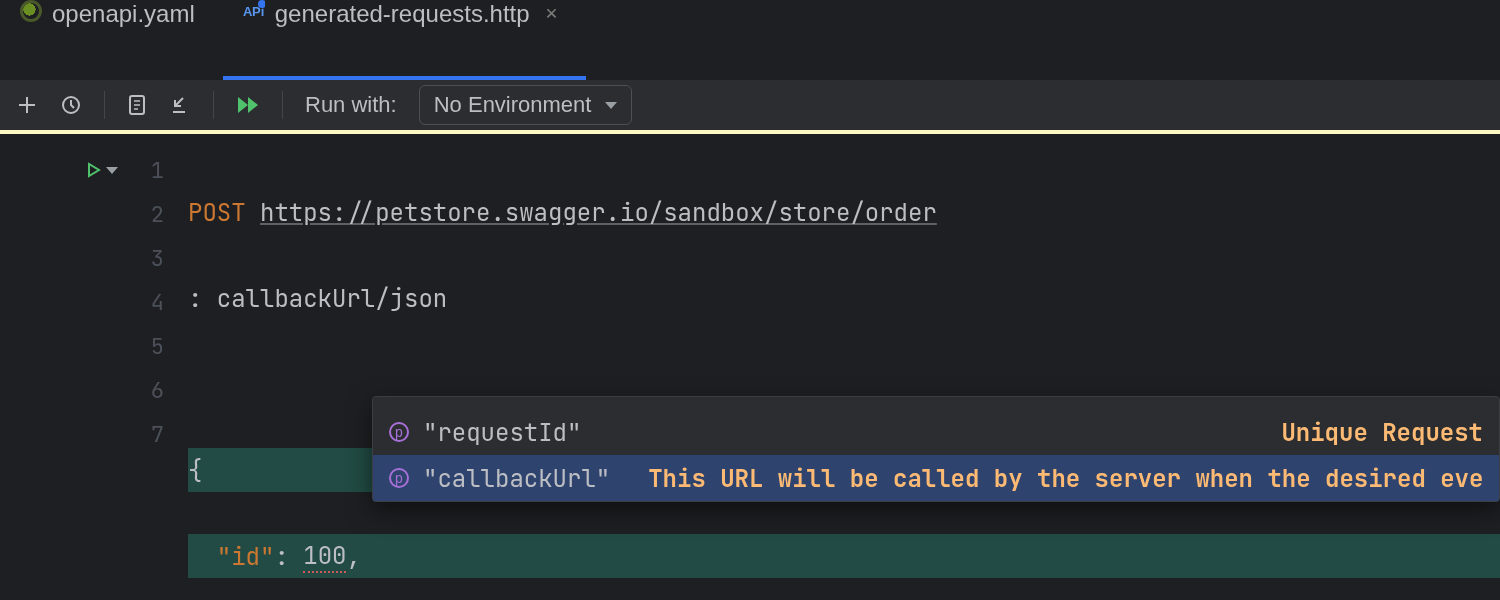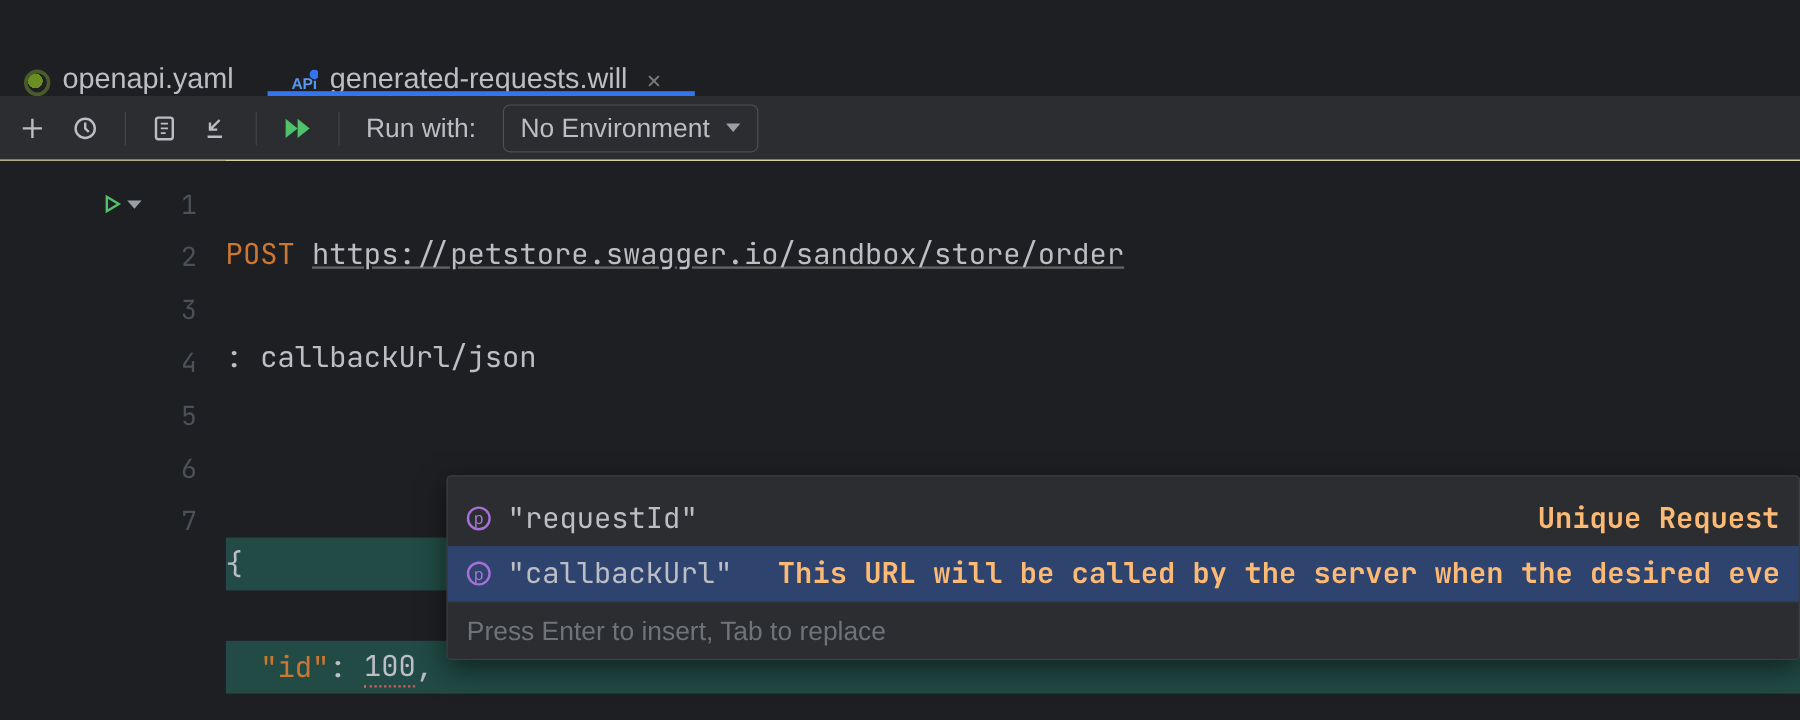--- a/index.html
+++ b/index.html
@@ -10,39 +10,39 @@
   font-size: 24px;
   color: #bcbec4;
 }
 .tabs {
   height: 80px;
   display: flex;
   align-items: stretch;
   background: #1e1f22;
 }
 .tab {
-  display: flex; align-items: flex-end; gap: 10px;
-  padding: 0 28px 0 20px;
+  display: flex; align-items: flex-start; gap: 10px;
+  padding: 0 28px 12px 20px;
   cursor: pointer;
   position: relative;
 }
 .tab.active::after {
   content: "";
   position: absolute; left: 0; right: 0; bottom: 0;
   height: 4px; background: #3574f0;
 }
 .tab-icon { width: 22px; height: 22px; display: flex; align-items: center; justify-content: center; }
 .tab-label { color: #bcbec4; font-size: 24px; font-family: -apple-system, "Segoe UI", sans-serif; }
 .tab-close { color: #7a7a7a; font-size: 20px; margin-left: 6px; cursor: pointer; }
 .toolbar {
   height: 54px;
   display: flex; align-items: center;
   background: #2b2d30;
   padding: 0 16px; gap: 22px;
-  border-bottom: 1px solid #fef9c3;
+  border-bottom: 4px solid #fef9c3;
 }
 .sep { width: 1px; height: 28px; background: #43454a; }
 .tool { color: #a9b7c6; cursor: pointer; display:flex; align-items:center; }
 .run-green { color: #4fc26b; }
 .run-with-label { font-family: -apple-system, "Segoe UI", sans-serif; font-size: 22px; color: #bcbec4; }
 .env-dropdown {
   display: flex; align-items: center; gap: 14px;
   border: 1px solid #4d4f52;
   border-radius: 6px;
   padding: 6px 14px;
@@ -118,21 +118,21 @@
     <span class="tab-label">openapi.yaml</span>
   </div>
   <div class="tab active">
     <span class="tab-icon">
       <svg width="22" height="22" viewBox="0 0 22 22">
         <text x="0" y="16" font-size="13" font-weight="700" fill="#5896f0" font-family="sans-serif">A</text>
         <text x="9" y="16" font-size="13" font-weight="700" fill="#5896f0" font-family="sans-serif">Pi</text>
         <circle cx="19" cy="4" r="4" fill="#3574f0"></circle>
       </svg>
     </span>
-    <span class="tab-label">generated-requests.will</span>
+    <span class="tab-label">generated-requests.http</span>
     <span class="tab-close">✕</span>
   </div>
 </div>
 
 <div class="toolbar">
   <span class="tool">
     <svg width="22" height="22" viewBox="0 0 22 22">
         <path d="M11 3v16M3 11h16" stroke="#bcbec4" stroke-width="2"></path>
       </svg>
   </span>
@@ -230,16 +230,15 @@
       <div class="ac-row">
         <span class="ac-icon">p</span>
         <span class="ac-label">"requestId"</span>
         <span class="ac-desc right">Unique Request</span>
       </div>
       <div class="ac-row selected">
         <span class="ac-icon">p</span>
         <span class="ac-label">"callbackUrl"</span>
         <span class="ac-desc">This URL will be called by the server when the desired event wil</span>
       </div>
-      <div class="ac-hint">Press Enter to insert, Tab to replace</div>
     </div>
   </div>
 </div>
 
 </body></html>

